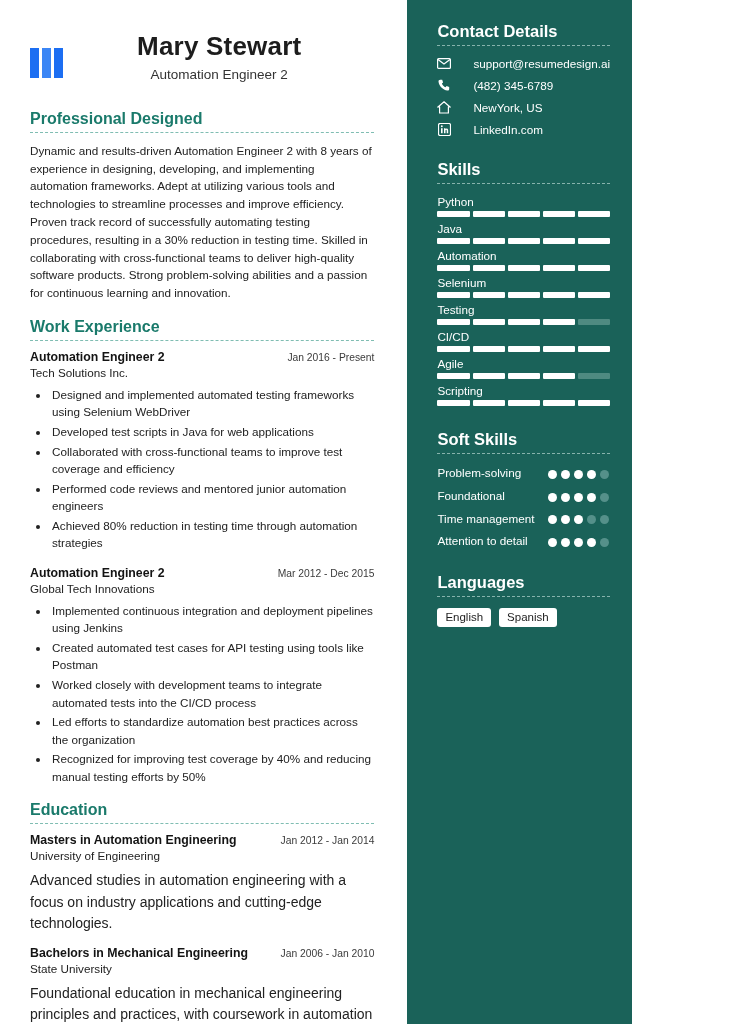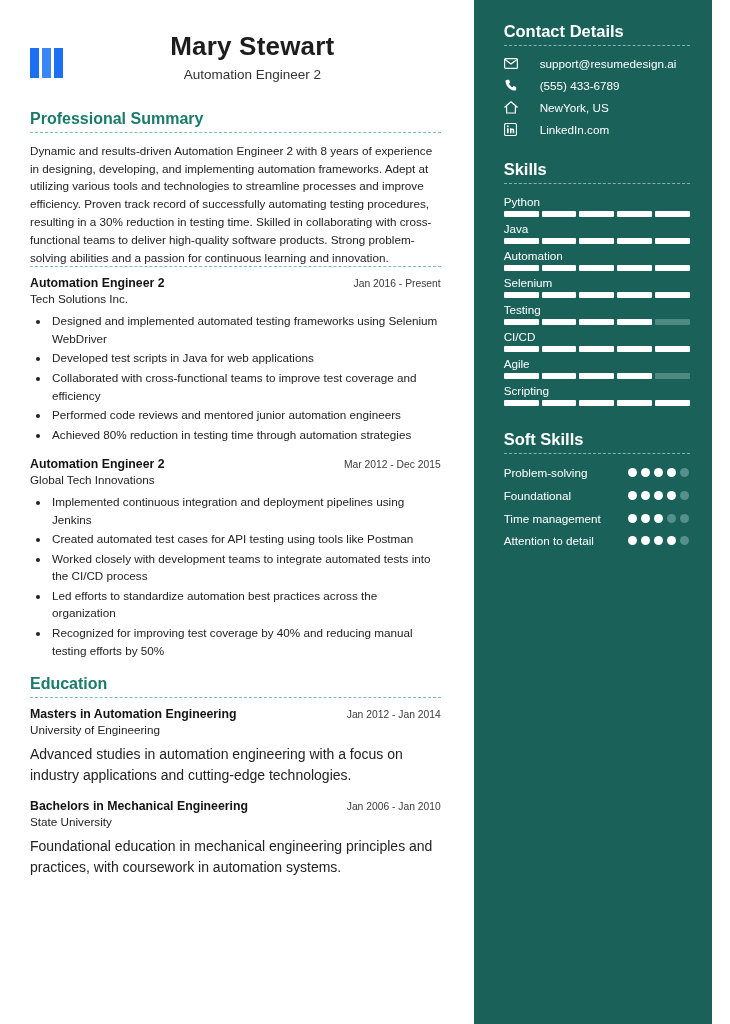--- a/index.html
+++ b/index.html
@@ -4,21 +4,21 @@
 <style>
   * { box-sizing: border-box; }
   html, body {
     margin: 0;
     padding: 0;
     background: #ffffff;
     font-family: "Liberation Sans", sans-serif;
   }
   .page {
     position: relative;
-    width: 712px;
+    width: 632px;
     height: 1024px;
     background: #ffffff;
     overflow: hidden;
     display: flex;
   }
   
   .left {
     width: 486px;
     padding: 18px 33px 0 30px;
     background: #ffffff;
@@ -166,21 +166,21 @@
     margin-bottom: 5px;
   }
   .seg {
     flex: 1;
     background: #ffffff;
     border-radius: 1px;
   }
   .seg.off { background: #4f8a81; }
   .soft {
     display: flex;
-    align-items: flex-start;
+    align-items: center;
     justify-content: space-between;
     margin-bottom: 7px;
     gap: 0;
   }
   .soft-name {
     font-size: 11.7px;
     color: #ffffff;
     line-height: 1.35;
     max-width: 102px;
   }
@@ -220,26 +220,27 @@
           <span class="bar b2"></span>
           <span class="bar b3"></span>
       </div>
       <div class="name-block">
         <div class="name">Mary Stewart</div>
         <div class="job-title">Automation Engineer 2</div>
       </div>
     </div>
 
     <div>
-      <div class="sec-title">Professional Summary</div>
+      <div class="sec-title">Professional Designed</div>
       <div class="sec-rule"></div>
       <div class="summary">Dynamic and results-driven Automation Engineer 2 with 8 years of experience in designing, developing, and implementing automation frameworks. Adept at utilizing various tools and technologies to streamline processes and improve efficiency. Proven track record of successfully automating testing procedures, resulting in a 30% reduction in testing time. Skilled in collaborating with cross-functional teams to deliver high-quality software products. Strong problem-solving abilities and a passion for continuous learning and innovation.</div>
     </div>
 
     <div>
+      <div class="sec-title">Work Experience</div>
       <div class="sec-rule"></div>
 
       <div class="job">
         <div class="job-row">
           <span class="job-name">Automation Engineer 2</span>
           <span class="job-date">Jan 2016 - Present</span>
         </div>
         <div class="job-company">Tech Solutions Inc.</div>
         <ul class="bullets">
           <li>Designed and implemented automated testing frameworks using Selenium WebDriver</li>
@@ -304,21 +305,21 @@
               </svg>
           </span>
           <span>support@resumedesign.ai</span>
         </li>
         <li class="contact-item">
           <span class="ic">
             <svg width="12" height="13" viewBox="0 0 12 13">
                 <path d="M2.2 0.8 L4.2 0.8 L5.1 3.4 L3.9 4.4 C4.5 6.2 5.9 7.6 7.6 8.2 L8.6 7 L11.2 7.9 L11.2 10 C11.2 11 10.4 11.7 9.4 11.6 C4.8 11 1 7.2 0.5 2.6 C0.4 1.6 1.2 0.8 2.2 0.8 Z" fill="#ffffff"></path>
               </svg>
           </span>
-          <span>(555) 433-6789</span>
+          <span>(482) 345-6789</span>
         </li>
         <li class="contact-item">
           <span class="ic">
             <svg width="14" height="13" viewBox="0 0 14 13">
                 <path d="M7 0.8 L13 6 L11.4 6 L11.4 12 L2.6 12 L2.6 6 L1 6 Z" fill="none" stroke="#ffffff" stroke-width="1.2"></path>
               </svg>
           </span>
           <span>NewYork, US</span>
         </li>
         <li class="contact-item">
@@ -460,15 +461,23 @@
         <div class="dots">
           <span class="dot"></span>
             <span class="dot"></span>
             <span class="dot"></span>
             <span class="dot"></span>
             <span class="dot off"></span>
         </div>
       </div>
     </div>
 
+    <div>
+      <div class="r-title spaced">Languages</div>
+      <div class="r-rule"></div>
+      <div class="langs">
+        <span class="lang-chip">English</span>
+        <span class="lang-chip">Spanish</span>
+      </div>
+    </div>
 
   </div>
 </div>
 
 </body></html>

